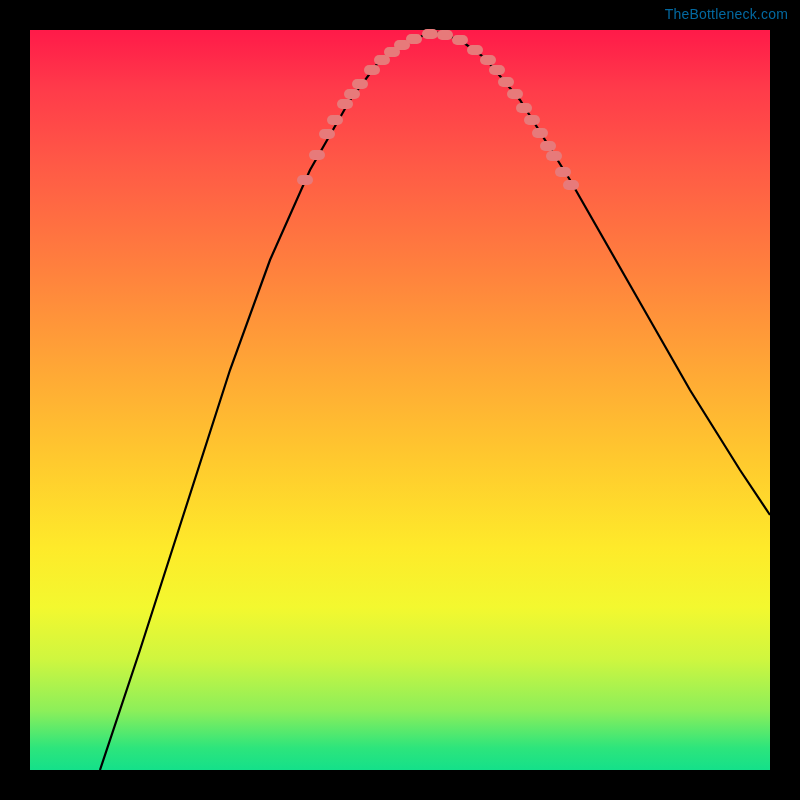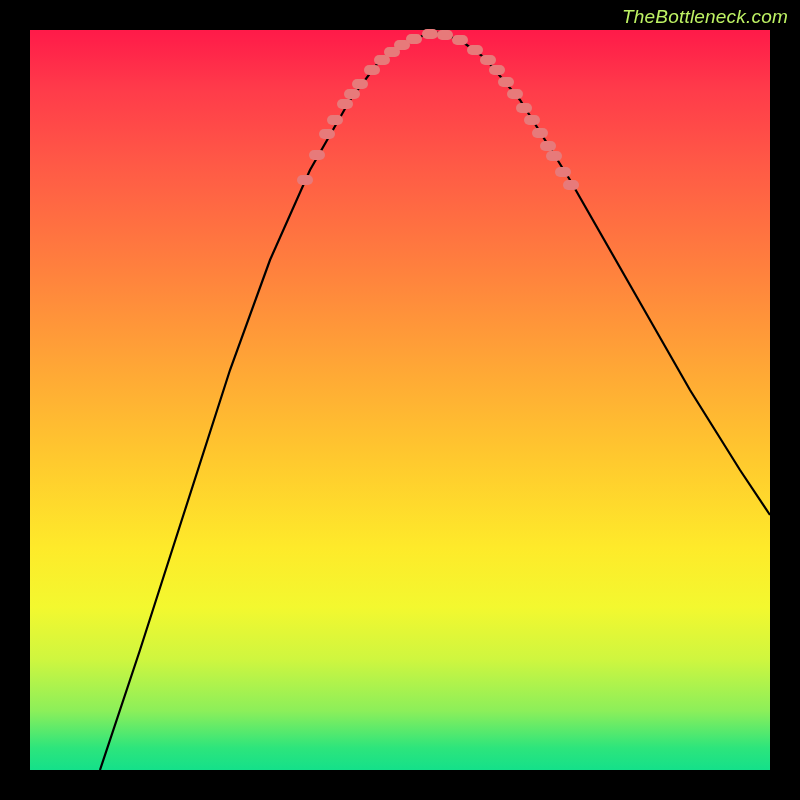--- a/index.html
+++ b/index.html
@@ -39,26 +39,25 @@
       #cff63f 85%,
       #8cef5a 92%,
       #2de57c 97%,
       #14e08a 100%
     );
   }
   .attribution {
     position: absolute;
     top: 6px;
     right: 12px;
-    color: #bef264;
-    font-size: 19px;
+    color: #0369a1;
+    font-size: 14px;
     font-weight: 500;
     letter-spacing: 0.2px;
     user-select: none;
-    font-style: italic;
   }
   svg.curve-svg {
     position: absolute;
     left: 0;
     top: 0;
     width: 740px;
     height: 740px;
     overflow: visible;
   }
 </style>

